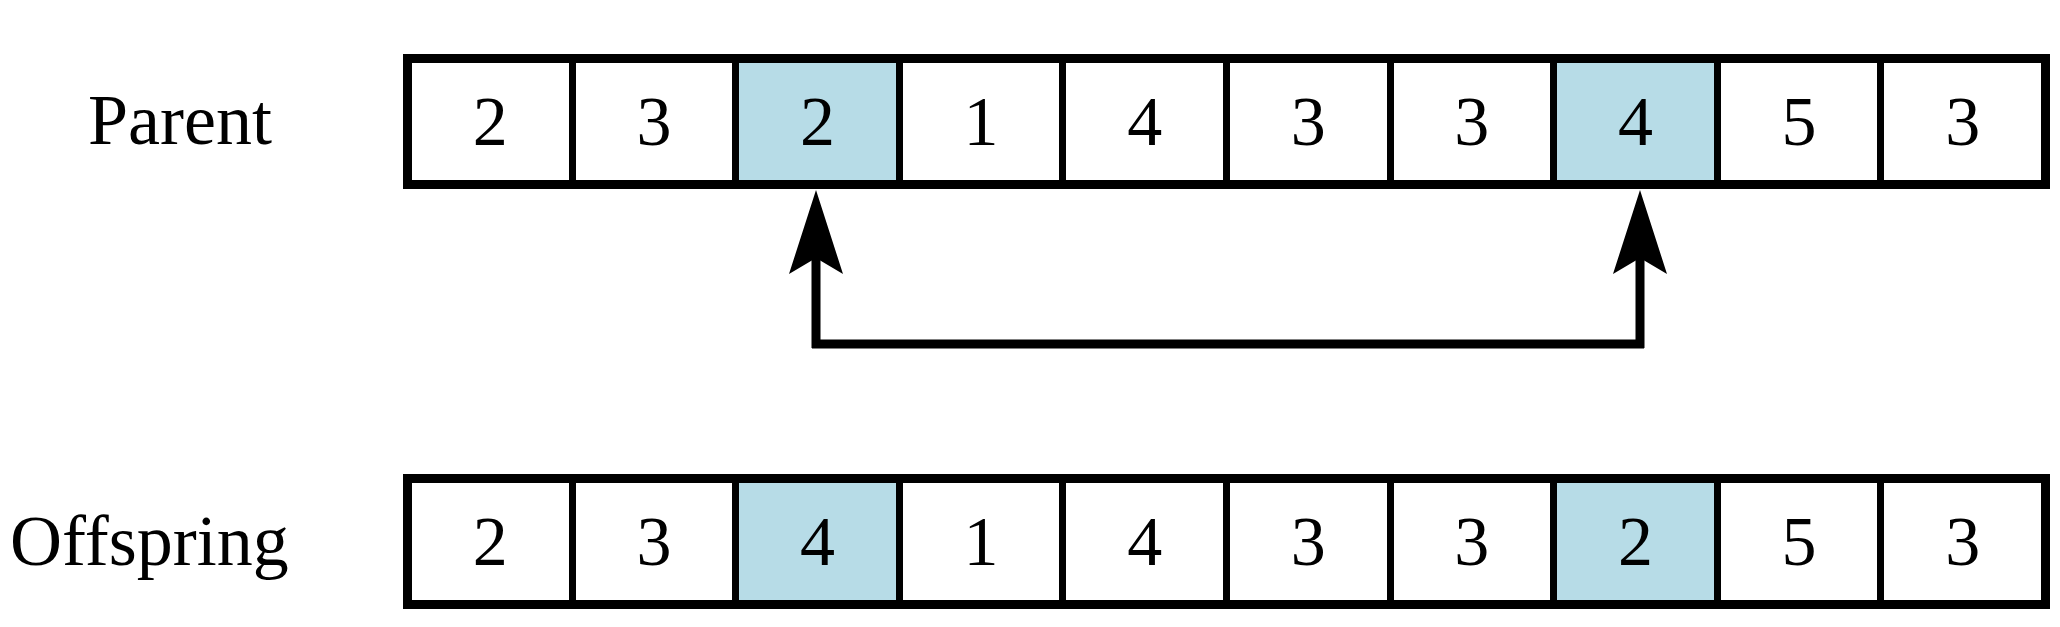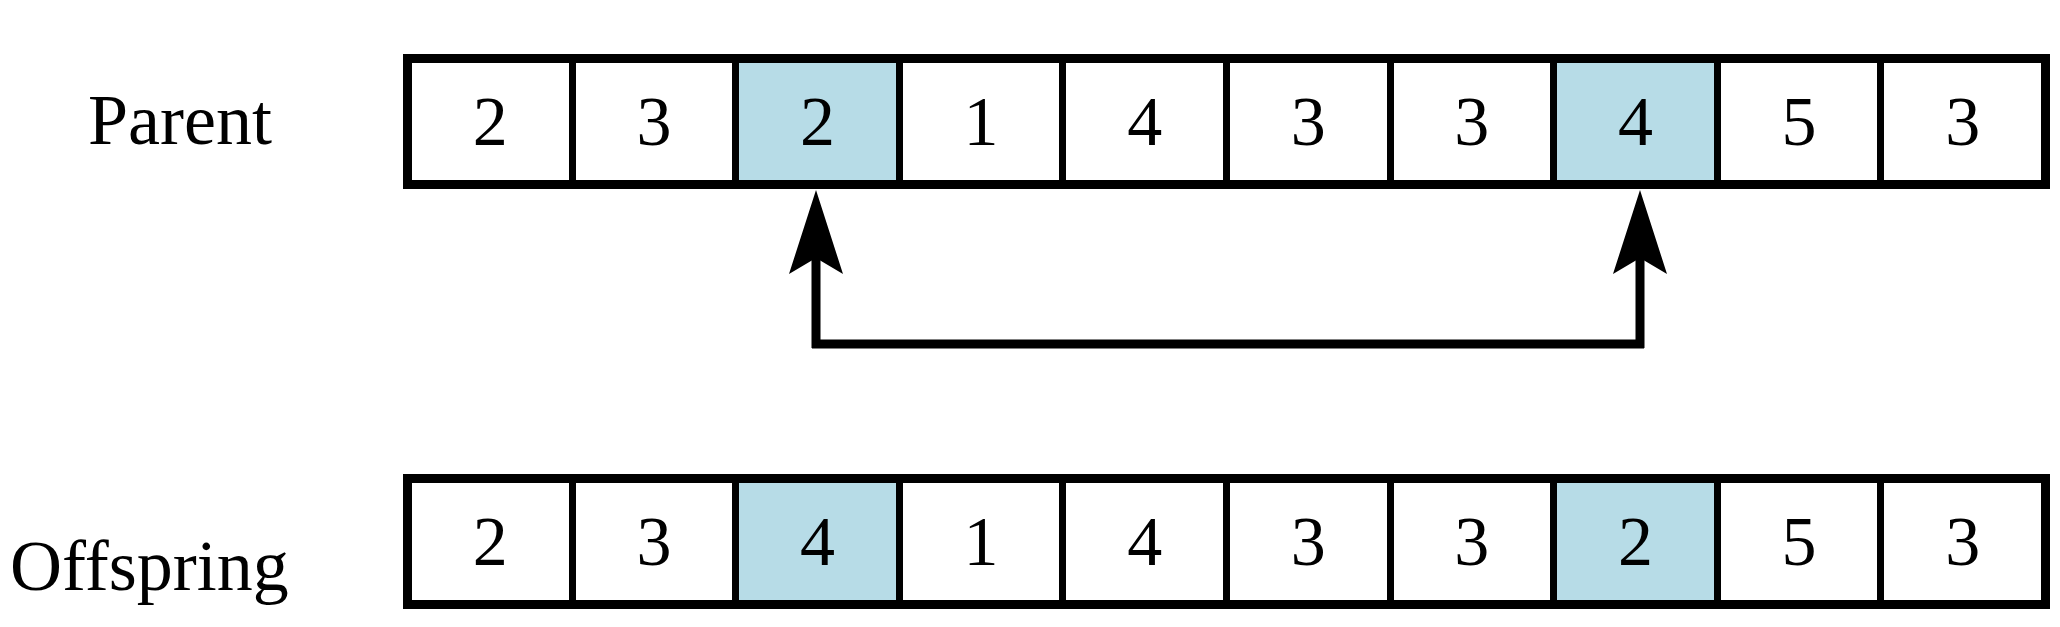--- a/index.html
+++ b/index.html
@@ -24,21 +24,21 @@
   .row-label {
     position: absolute;
     font-family: "Liberation Serif", "DejaVu Serif", serif;
     font-size: 72px;
     line-height: 1;
     color: #000000;
     white-space: nowrap;
     text-align: left;
   }
   #label-parent   { left: 88px;  top: 44px;  }
-  #label-offspring{ left: 10px;  top: 490px; }
+  #label-offspring{ left: 10px;  top: 465px; }
 
   
   .strip {
     position: absolute;
     display: flex;
     box-sizing: border-box;
     border: 9px solid #000000;
     background: #ffffff;
   }
   #strip-parent    { left: 403px; top: 14px;  width: 1647px; height: 135px; }

